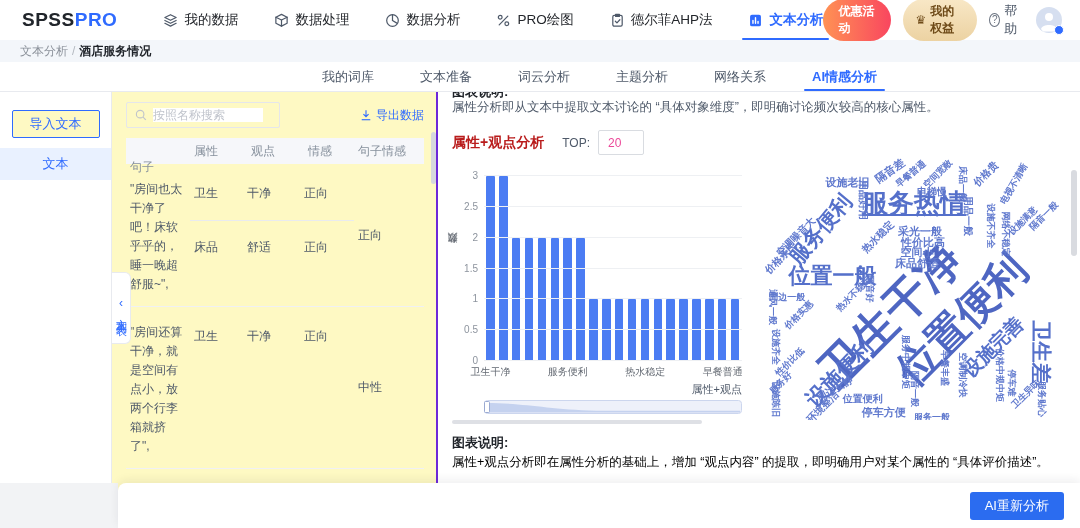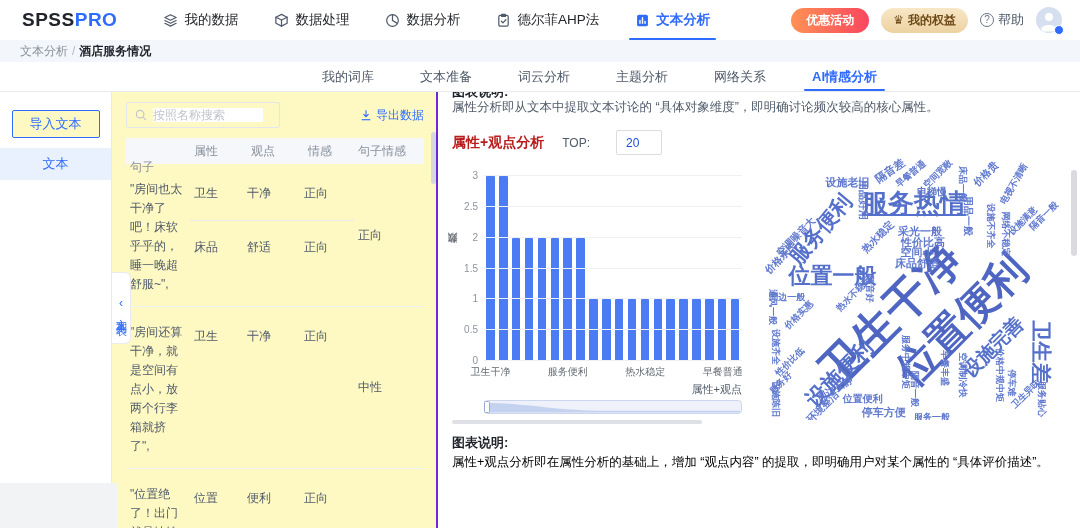--- a/index.html
+++ b/index.html
@@ -72,22 +72,22 @@
   .cell-all { width:60px; display:flex; align-items:center; font-size:12px; color:#4e5969; padding-left:4px; }
   .t-scroll { position:absolute; right:0; top:40px; width:5px; height:52px; background:#d6d8dd; border-radius:3px; }
 
   
   .rpanel { position:relative; flex:1; background:#fff; overflow:hidden; }
   .clipped-h { position:absolute; top:-9px; left:14px; font-size:13px; font-weight:700; color:#1f2329; }
   .intro { position:absolute; top:7px; left:14px; width:610px; font-size:12.5px; color:#4e5969; }
   .sec-row { position:absolute; top:38px; left:14px; display:flex; align-items:center; }
   .sec-title { font-size:14px; font-weight:700; color:#b91c1c; }
   .top-label { margin-left:18px; font-size:12px; color:#4e5969; }
-  .top-input { margin-left:26px; width:46px; height:25px; border:1px solid #d9dce1; border-radius:2px;
-    font-size:12px; color:#1d4ed8; padding-left:9px; outline:none; font-family:inherit; }
+  .top-input { margin-left:8px; width:46px; height:25px; border:1px solid #d9dce1; border-radius:2px;
+    font-size:12px; color:#ec4899; padding-left:9px; outline:none; font-family:inherit; }
 
   .chart { position:absolute; left:14px; top:64px; width:308px; height:270px; }
   .plot { position:absolute; left:32px; top:20px; width:258px; height:185px; }
   .gridline { position:absolute; left:0; right:0; height:1px; background:#eef0f3; }
   .ytick { position:absolute; right:100%; margin-right:6px; transform:translateY(-50%); font-size:10px; color:#8d949e; white-space:nowrap; }
   .bars { position:absolute; left:0; bottom:0; width:100%; display:flex; align-items:flex-end; }
   .bar { background:#4b7cf3; border-radius:1px 1px 0 0; }
   .xlabels { position:absolute; left:32px; top:209px; width:258px; height:14px; }
   .xlabel { position:absolute; transform:translateX(-50%); font-size:10px; color:#646a73; white-space:nowrap; }
   .xtitle { position:absolute; left:32px; top:226px; width:258px; text-align:right; font-size:11px; color:#4e5969; }
@@ -139,20 +139,30 @@
         </div>
         <div class="nav-item">
           <span>
             <svg width="15" height="15" viewBox="0 0 16 16">
               <circle cx="8" cy="8" r="6.2" fill="none" stroke="#4e5969" stroke-width="1.3" stroke-linejoin="round" stroke-linecap="round"></circle>
               <path d="M8 8 V2.2" fill="none" stroke="#4e5969" stroke-width="1.3" stroke-linejoin="round" stroke-linecap="round"></path>
               <path d="M8 8 L12.6 10.8" fill="none" stroke="#4e5969" stroke-width="1.3" stroke-linejoin="round" stroke-linecap="round"></path>
             </svg>
           </span>
           <span>数据分析</span>
+        </div>
+        <div class="nav-item">
+          <span>
+            <svg width="15" height="15" viewBox="0 0 16 16">
+              <path d="M12.6 3.4 L3.4 12.6" fill="none" stroke="#4e5969" stroke-width="1.3" stroke-linejoin="round" stroke-linecap="round"></path>
+              <circle cx="4.5" cy="4.5" r="2" fill="none" stroke="#4e5969" stroke-width="1.3" stroke-linejoin="round" stroke-linecap="round"></circle>
+              <circle cx="11.5" cy="11.5" r="2" fill="none" stroke="#4e5969" stroke-width="1.3" stroke-linejoin="round" stroke-linecap="round"></circle>
+            </svg>
+          </span>
+          <span>PRO绘图</span>
         </div>
         <div class="nav-item">
           <span>
             <svg width="15" height="15" viewBox="0 0 16 16">
               <rect x="3" y="2.6" width="10" height="11.4" rx="1.5" fill="none" stroke="#4e5969" stroke-width="1.3" stroke-linejoin="round" stroke-linecap="round"></rect>
               <path d="M6 1.4 h4 v2.2 h-4 z" fill="none" stroke="#4e5969" stroke-width="1.3" stroke-linejoin="round" stroke-linecap="round"></path>
               <path d="M5.7 8.8 l1.7 1.7 3.1-3.3" fill="none" stroke="#4e5969" stroke-width="1.3" stroke-linejoin="round" stroke-linecap="round"></path>
             </svg>
           </span>
           <span>德尔菲AHP法</span>
@@ -412,13 +422,16 @@
       <div class="note-body">属性+观点分析即在属性分析的基础上，增加 “观点内容” 的提取，即明确用户对某个属性的 “具体评价描述”。</div>
     </div>
   </div>
 
   <div class="collapse-tab">
     <span class="chev">‹</span>
     <span class="vtext">文本列表</span>
   </div>
 
   <div class="footer-gap"></div>
+  <div class="footer">
+    <button class="btn-rerun">AI重新分析</button>
+  </div>
 </div>
 
 </body></html>

